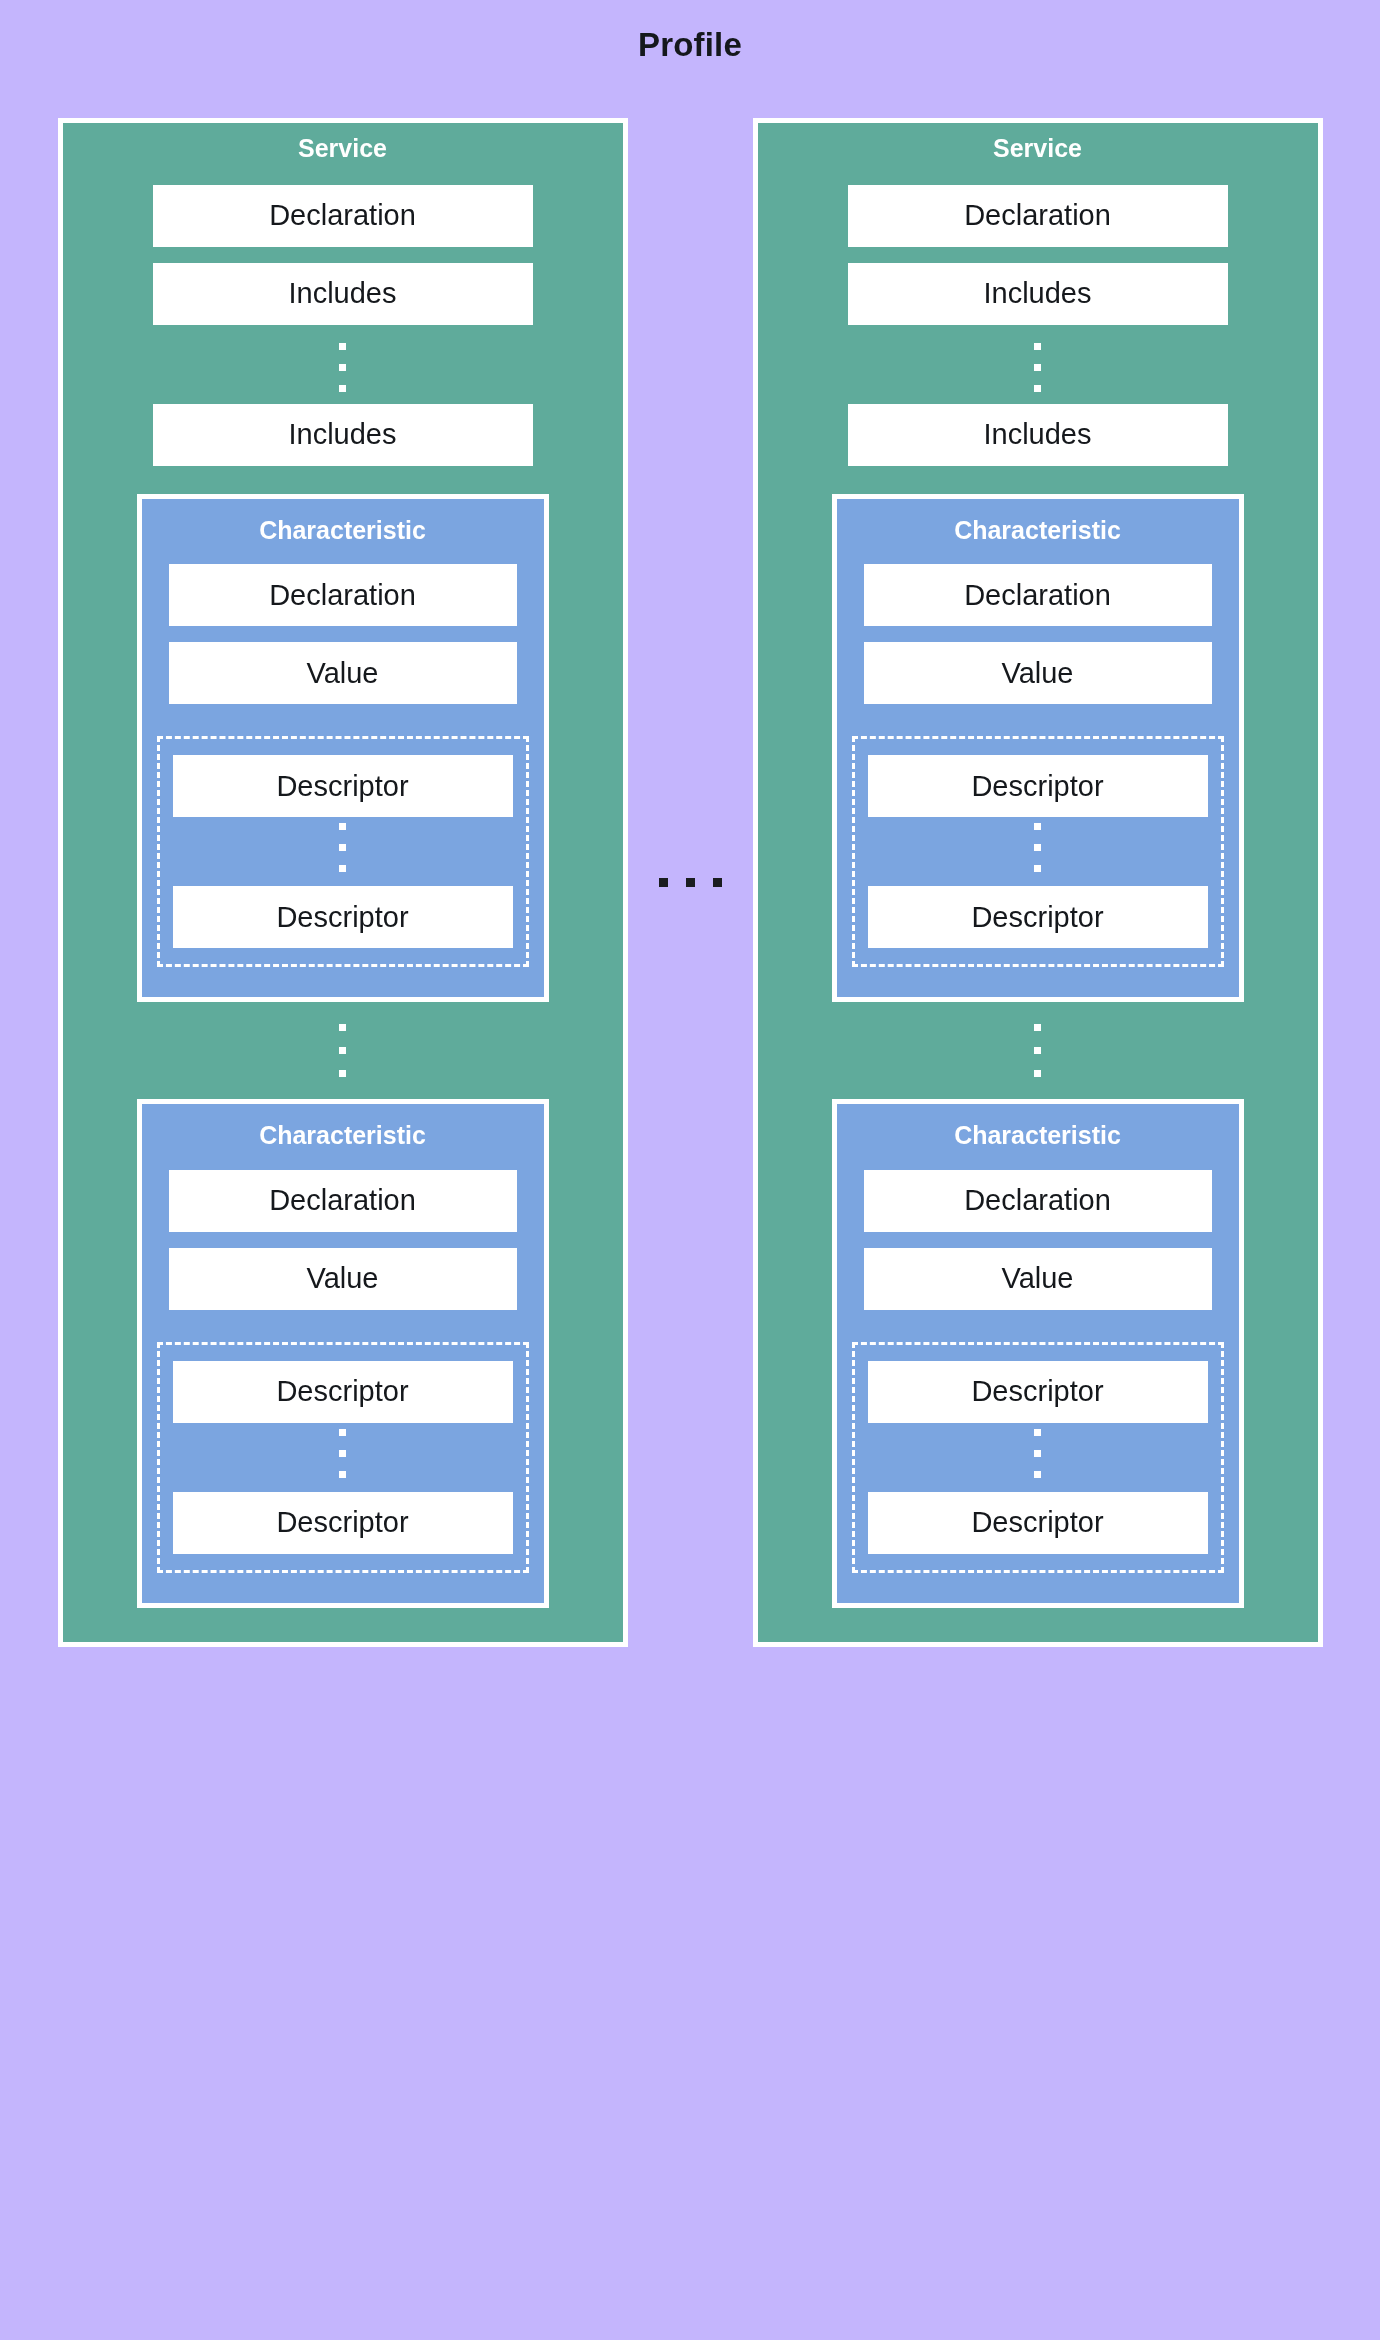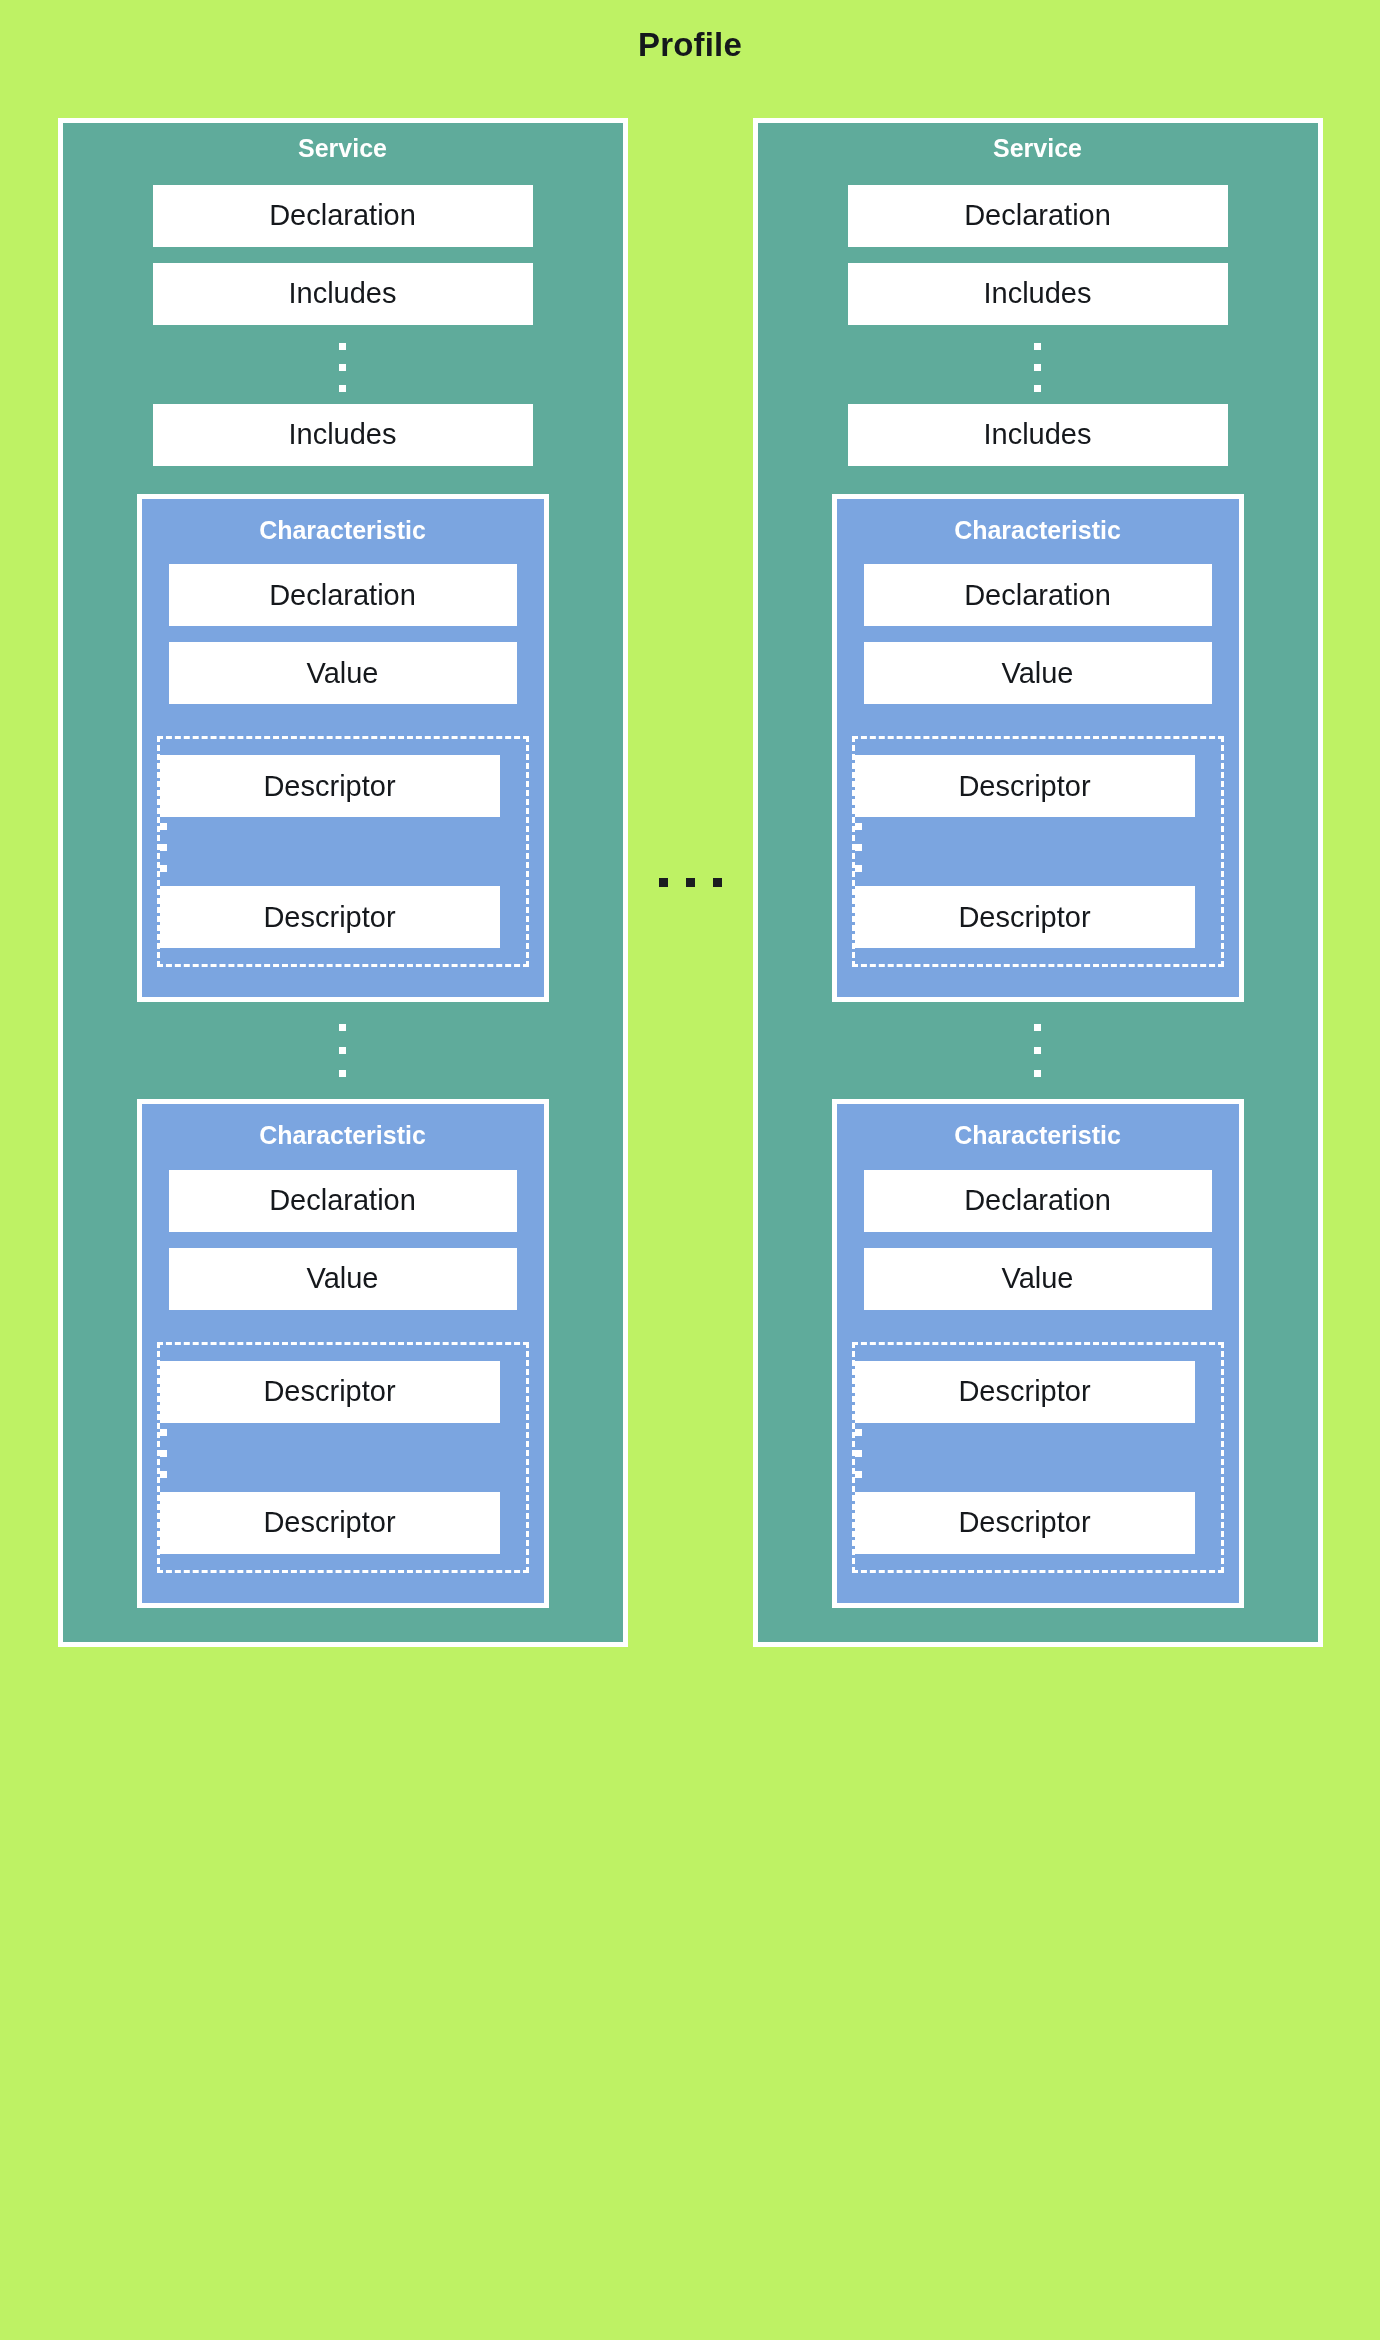--- a/index.html
+++ b/index.html
@@ -12,21 +12,21 @@
     background: #e6edf7;
     font-family: "Liberation Sans", sans-serif;
     overflow: hidden;
   }
 
   .page {
     position: relative;
     width: 1380px;
     height: 2340px;
     box-sizing: border-box;
-    background: #bef264;
+    background: #c4b5fd;
   }
 
   
   .page-title {
     text-align: center;
     font-size: 33px;
     font-weight: bold;
     color: #15181c;
     letter-spacing: 0.2px;
     padding-top: 28px;
@@ -158,21 +158,21 @@
 
   
   .descriptor-group {
     width: 372px;
     box-sizing: border-box;
     border: 3px dashed #ffffff;
     padding: 16px 0 16px 0;
     margin-top: 16px;
     display: flex;
     flex-direction: column;
-    align-items: flex-start;
+    align-items: center;
   }
 
   .spacer-sm { height: 12px; }
 </style>
 </head>
 <body>
 
 <div class="page">
 
   <div class="page-title">Profile</div>

